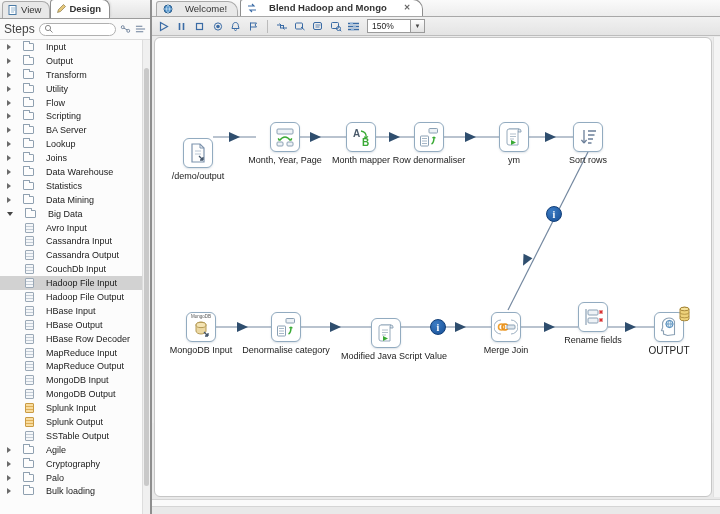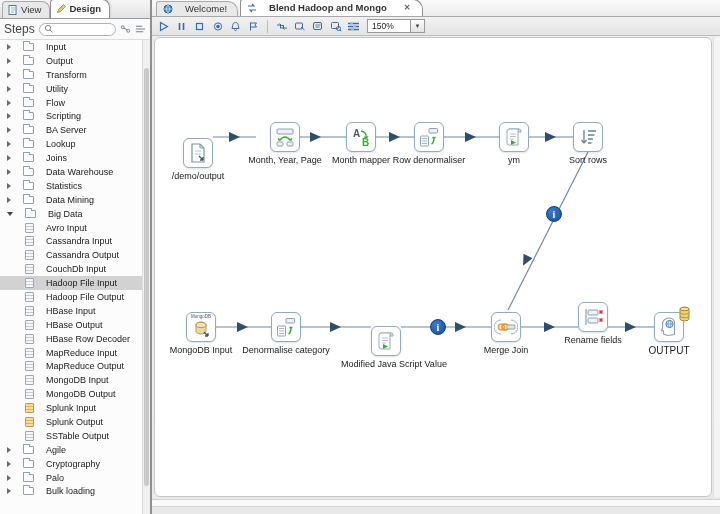--- a/index.html
+++ b/index.html
@@ -465,21 +465,21 @@
               <svg width="24" height="24" viewBox="0 0 24 24">
                 <rect x="12" y="3.5" width="8.5" height="4.5" rx="0.8" fill="#eef2f6" stroke="#8aa0b4"></rect>
                 <rect x="3.5" y="11" width="8" height="10" rx="0.8" fill="#fff" stroke="#8aa0b4"></rect>
                 <path d="M5 13.5h5M5 16h5M5 18.5h5" stroke="#9db0c2" stroke-width="0.9"></path>
                 <path d="M14.5 19q2.5-1 2.5-7" fill="none" stroke="#3aaa35" stroke-width="1.5"></path>
                 <path d="M17 12l-1.6 1M17 12l1.4 1.3" stroke="#3aaa35" stroke-width="1.3" fill="none"></path>
               </svg>
             </div>
           <div class="nlabel">Denormalise category</div>
         </div>
-        <div class="node" style="left:186px; top:288px;">
+        <div class="node" style="left:186px; top:280px;">
           <div class="nicon">
               <svg width="24" height="24" viewBox="0 0 24 24">
                 <path d="M7 4h10a2 2 0 0 1 2 2v1h-3V6H7z" fill="#dfe7ee" stroke="#8aa0b4" stroke-width="0.9"></path>
                 <path d="M7 4a2 2 0 0 0-2 2v12a2 2 0 0 0 2 2h9V6a2 2 0 0 1 1-2z" fill="#fff" stroke="#8aa0b4" stroke-width="0.9"></path>
                 <path d="M8 9h6M8 11.5h6M8 14h4" stroke="#a8b8c6" stroke-width="0.9"></path>
                 <path d="M9 16.5l5 2.5-5 2.5z" fill="#3aaa35" transform="translate(0,-1.5)"></path>
               </svg>
             </div>
           <div class="nlabel">Modified Java Script Value</div>
         </div>

